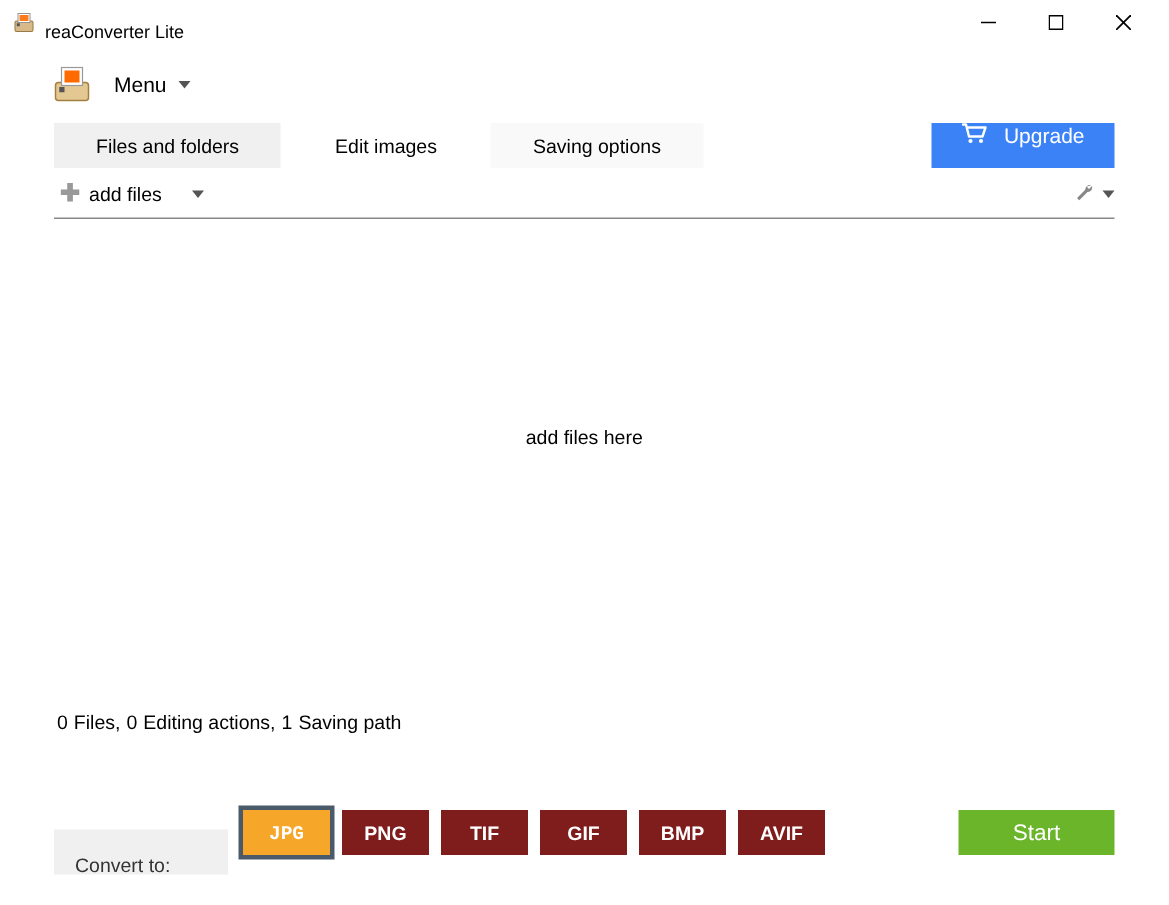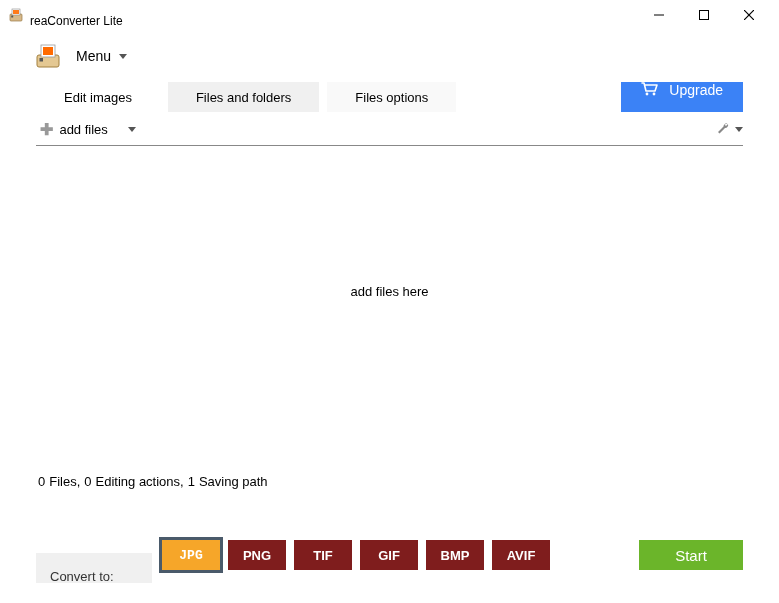--- a/index.html
+++ b/index.html
@@ -215,23 +215,23 @@
       <rect x="5.5" y="16" width="3.5" height="3.5" fill="#555"></rect>
     </svg>
   </span>
   <div class="menu-btn">
     <span>Menu</span>
     <span class="caret-down"></span>
   </div>
 </div>
 
 <div class="tabs-row">
+  <div class="tab active">Files and folders</div>
   <div class="tab">Edit images</div>
-  <div class="tab active">Files and folders</div>
-  <div class="tab soft">Files options</div>
+  <div class="tab soft">Saving options</div>
   <div class="upgrade-btn">
     <span>
       <svg width="18" height="14" viewBox="0 0 18 14">
         <path d="M1 1 L3 1 L5 9 L14 9 L16 3 L4 3" fill="none" stroke="#fff" stroke-width="1.6" stroke-linejoin="round" stroke-linecap="round"></path>
         <circle cx="6" cy="12" r="1.4" fill="#fff"></circle>
         <circle cx="13" cy="12" r="1.4" fill="#fff"></circle>
       </svg>
     </span>
     <span>Upgrade</span>
   </div>

